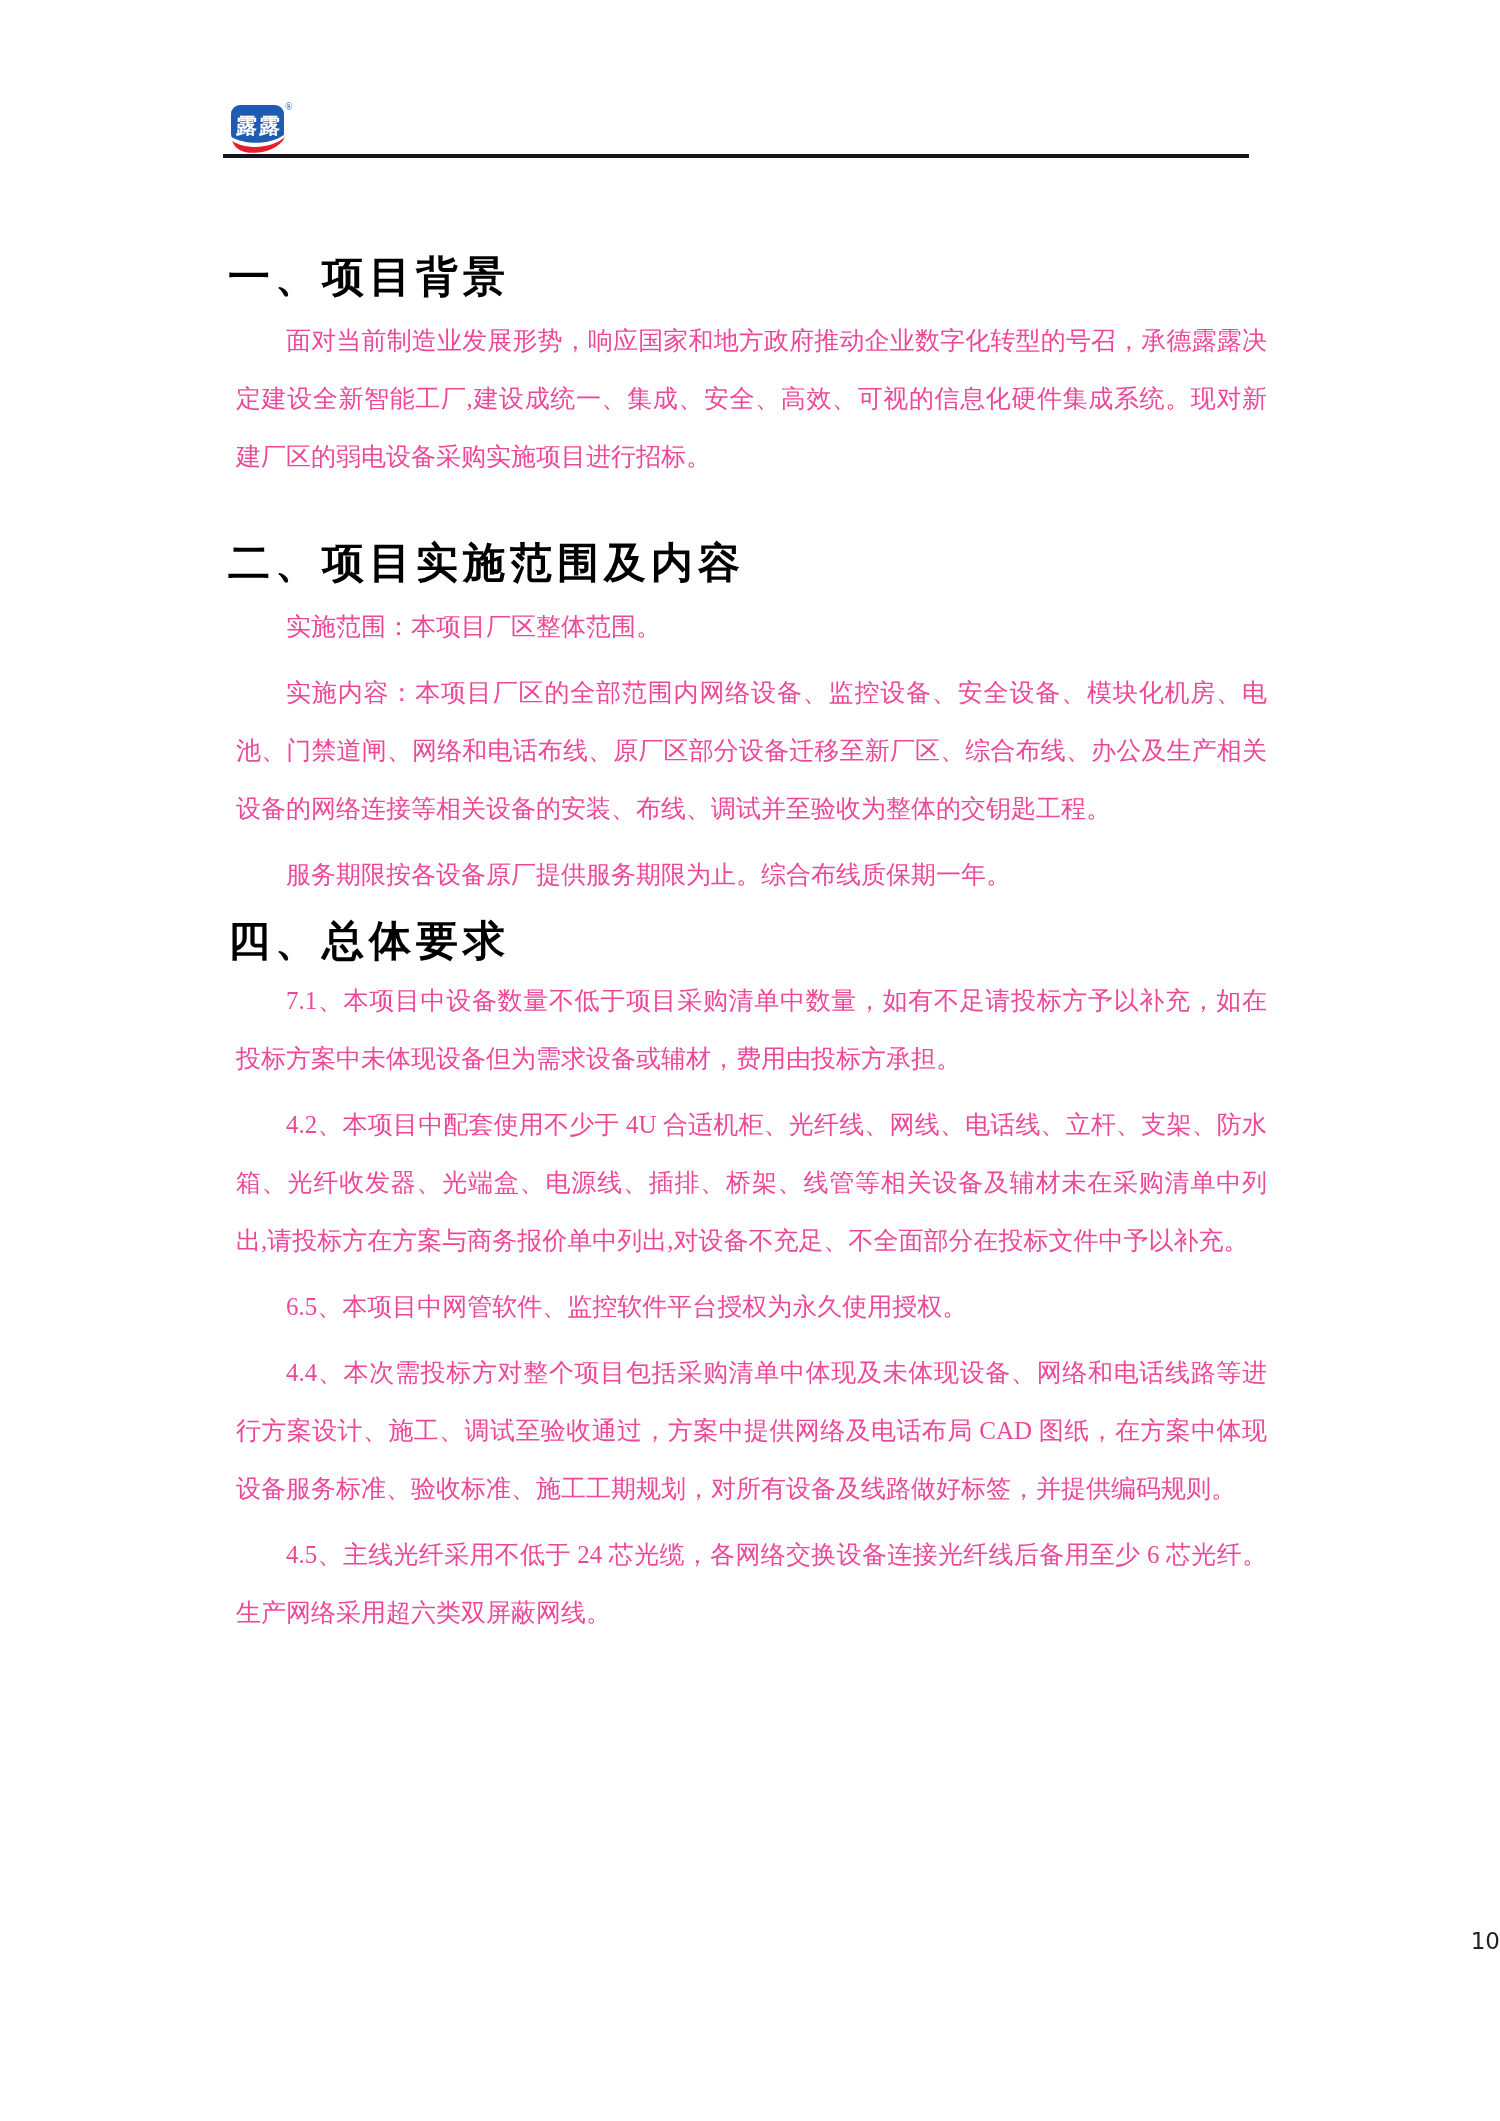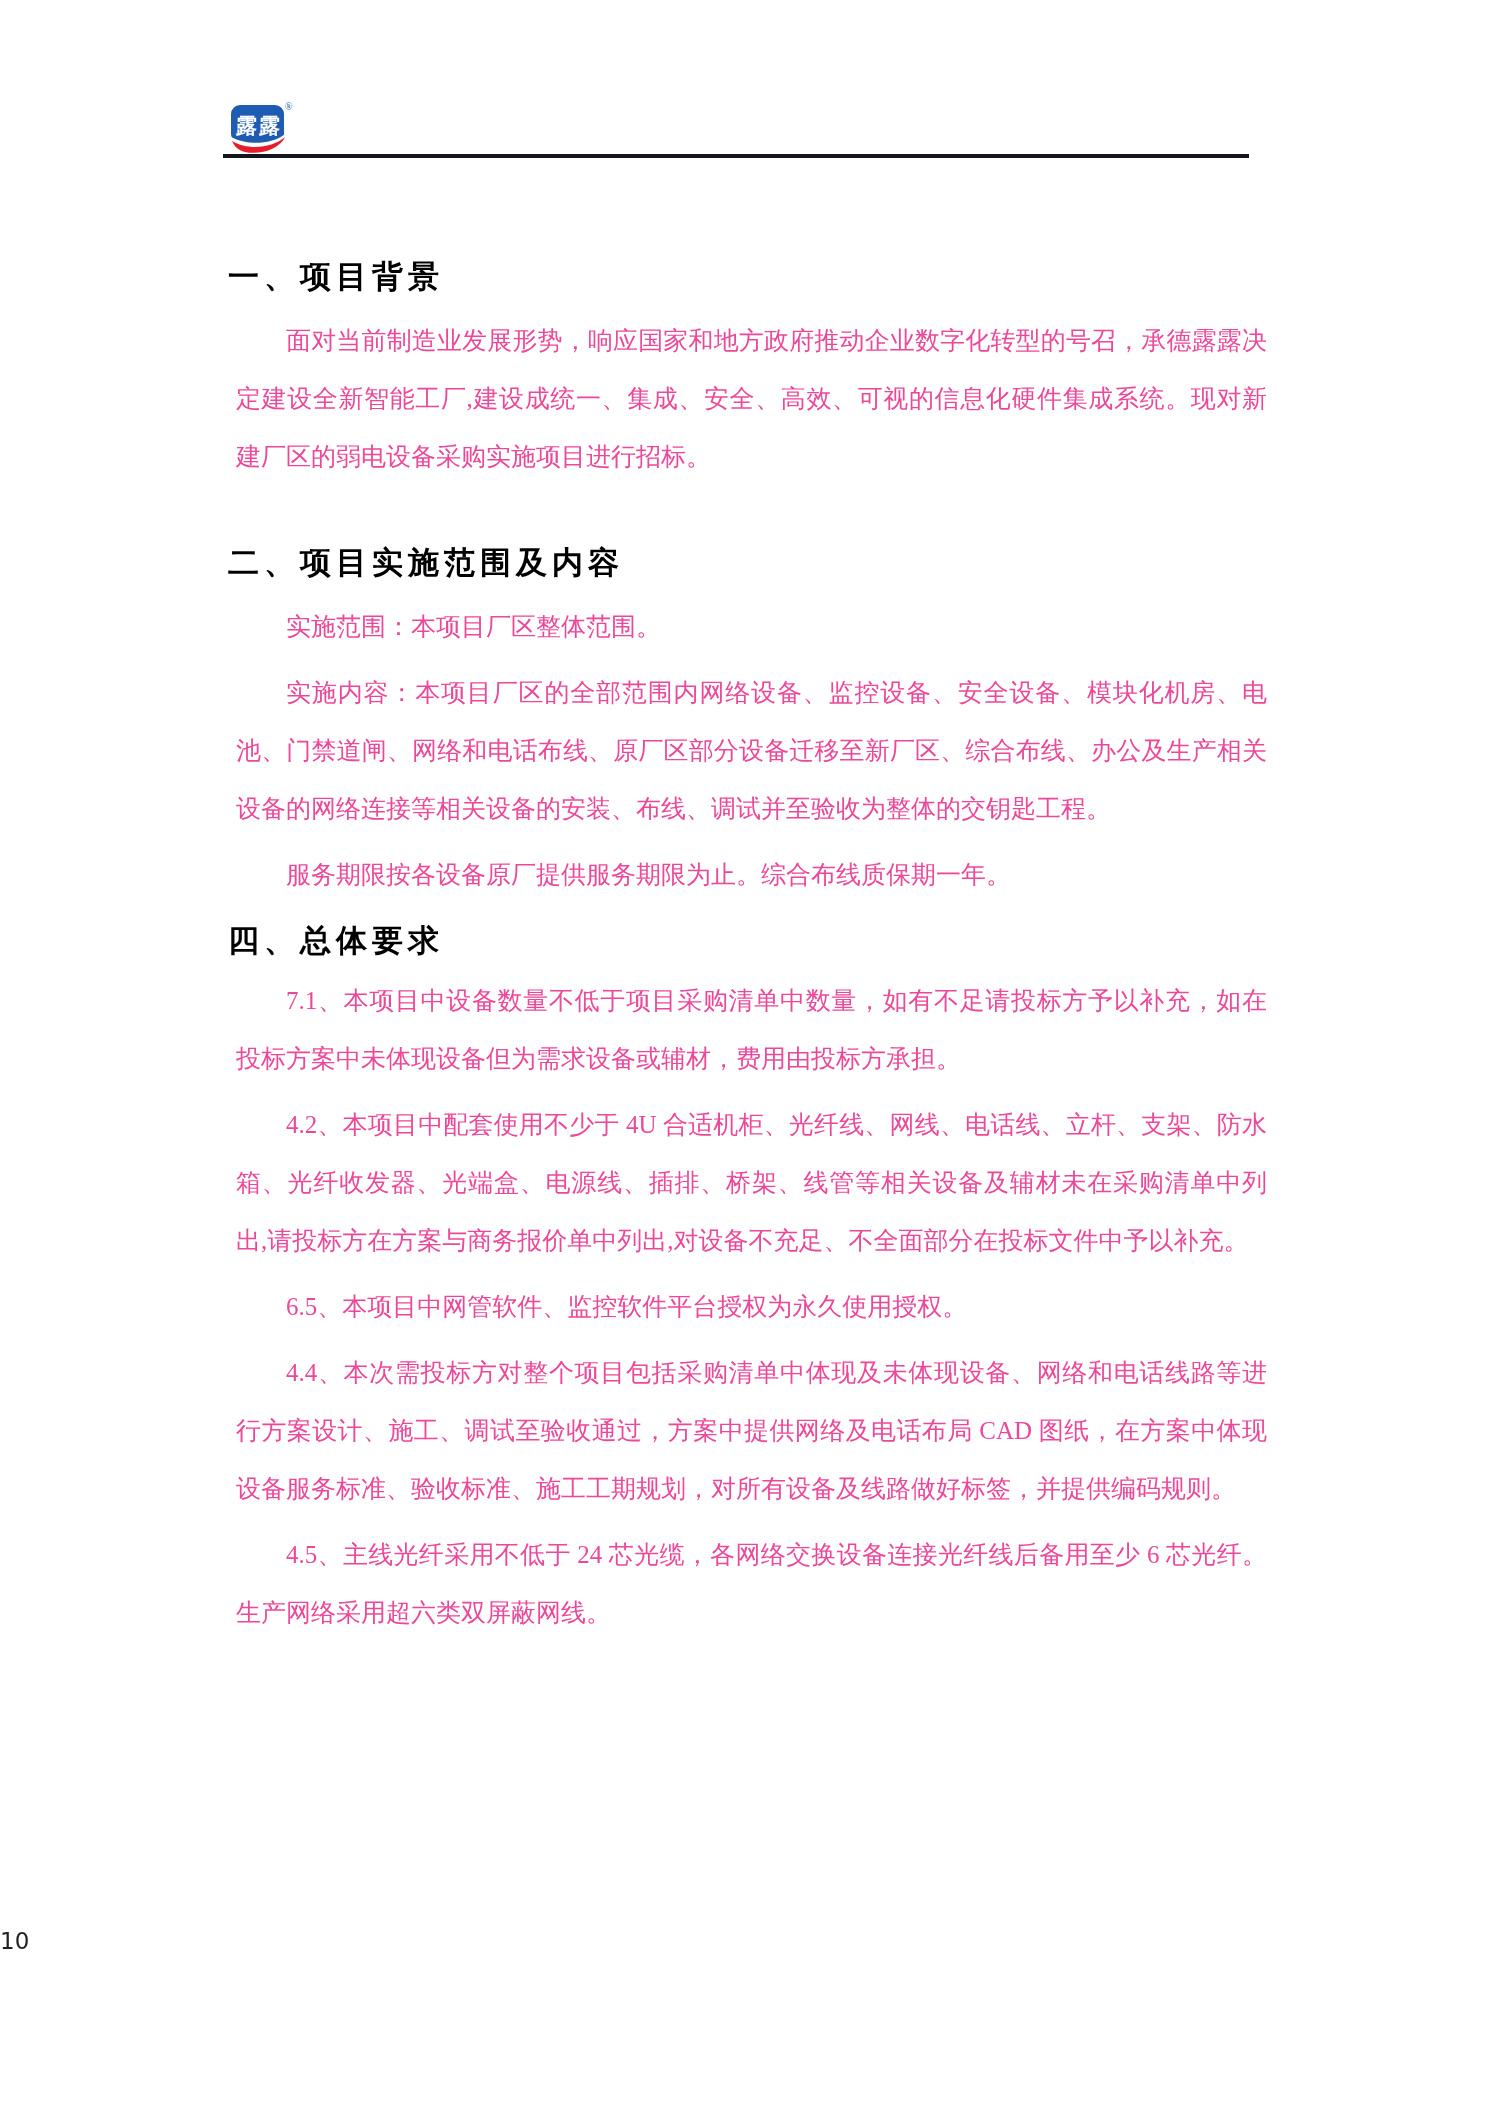--- a/index.html
+++ b/index.html
@@ -51,21 +51,21 @@
   .doc-title {
     margin: 16px 0 0 0;
     font-size: 37px;
     font-weight: bold;
     letter-spacing: 4px;
     text-align: center;
     line-height: 48px;
     color: #000000;
   }
   .section-heading {
-    font-size: 31px;
+    font-size: 42px;
     font-weight: bold;
     letter-spacing: 5px;
     line-height: 46px;
     margin: 0;
     color: #000000;
   }
   .mt-lg { margin-top: 58px; }
   .mt-md { margin-top: 54px; }
   .mt-sm { margin-top: 14px; }
   .para {
@@ -77,21 +77,21 @@
     color: #ec4899;
   }
   .para.indent { text-indent: 2em; }
   .para.after-heading { margin-top: 12px; }
 
   
   .page-number {
     position: absolute;
     left: 0; right: 0;
     top: 1928px;
-    text-align: left;
+    text-align: right;
     font-family: "DejaVu Sans", sans-serif;
     font-size: 23px;
     color: #222222;
   }
 </style>
 </head>
 <body>
 
 <div class="page">
 

